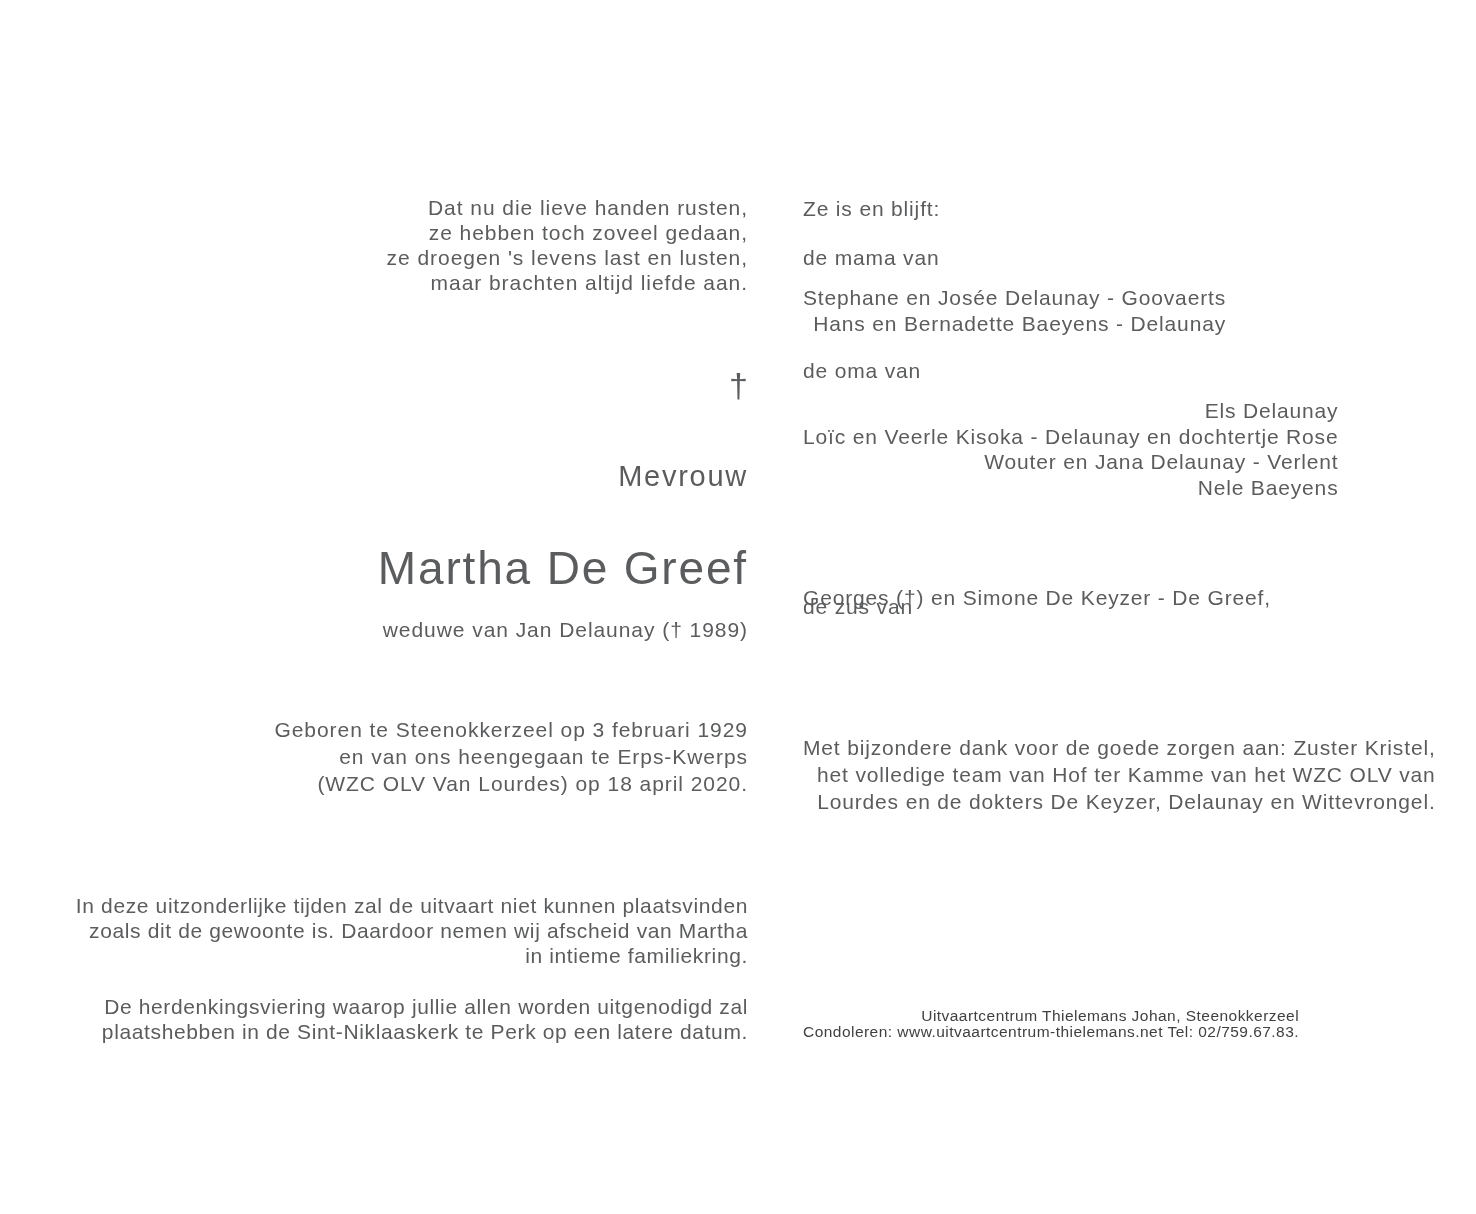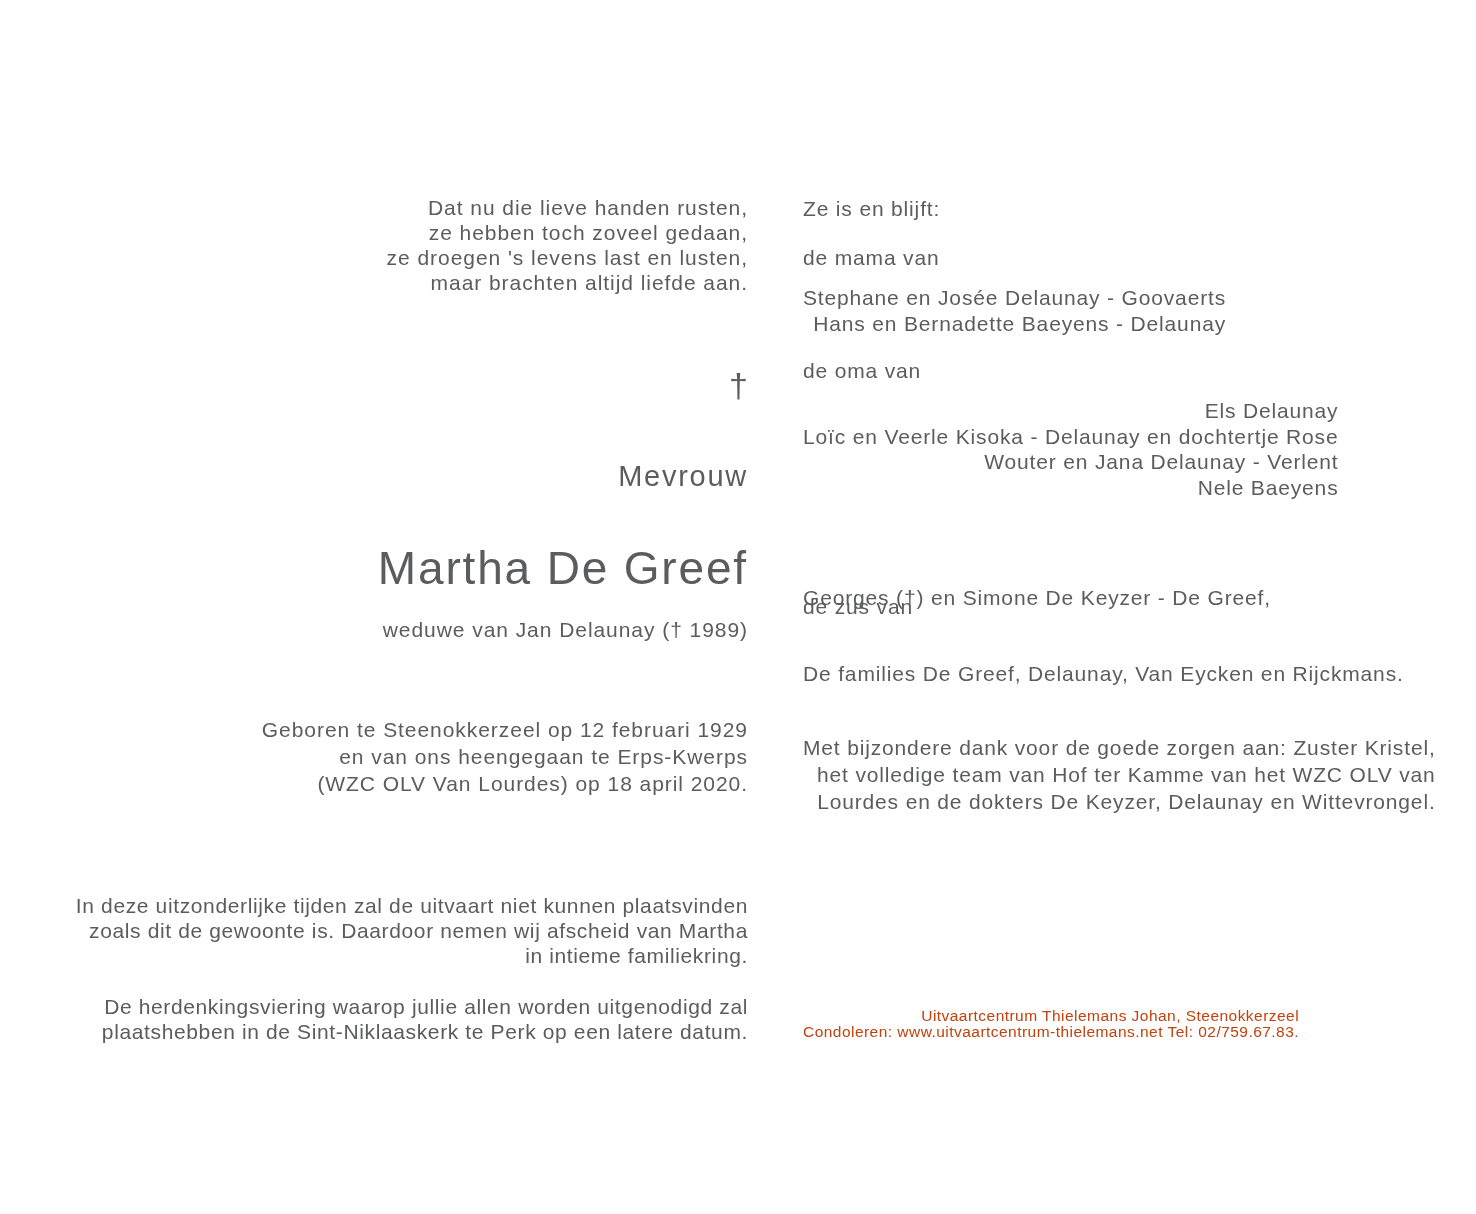--- a/index.html
+++ b/index.html
@@ -110,21 +110,21 @@
   .r-zus-line2    { top: 611px; left: 46px; }
   .r-families     { top: 662px; left: 0; }
   .r-thanks       { top: 734px; left: 0; line-height: 27px; }
   .r-mourning     { top: 887px; left: 0; line-height: 27px; }
   .r-footer {
     top: 1008px;
     left: 0;
     font-size: 15.5px;
     line-height: 16px;
     letter-spacing: 0.03em;
-    color: #c2410c;
+    color: #404040;
   }
 </style>
 </head>
 <body>
 
 <div class="card">
 
   <div class="left-col">
     <div class="abs poem multiline">Dat nu die lieve handen rusten,
 ze hebben toch zoveel gedaan,
@@ -132,21 +132,21 @@
 maar brachten altijd liefde aan.</div>
 
     <div class="abs cross">†</div>
 
     <div class="abs salutation">Mevrouw</div>
 
     <div class="abs deceased-name">Martha De Greef</div>
 
     <div class="abs widow-line">weduwe van Jan Delaunay († 1989)</div>
 
-    <div class="abs life-dates multiline">Geboren te Steenokkerzeel op 12 februari 1929
+    <div class="abs life-dates multiline">Geboren te Steenokkerzeel op 3 februari 1929
 en van ons heengegaan te Erps-Kwerps
 (WZC OLV Van Lourdes) op 18 april 2020.</div>
 
     <div class="abs funeral-notice multiline">In deze uitzonderlijke tijden zal de uitvaart niet kunnen plaatsvinden
 zoals dit de gewoonte is. Daardoor nemen wij afscheid van Martha
 in intieme familiekring.</div>
 
     <div class="abs memorial-notice multiline">De herdenkingsviering waarop jullie allen worden uitgenodigd zal
 plaatshebben in de Sint-Niklaaskerk te Perk op een latere datum.</div>
   </div>
@@ -164,21 +164,20 @@
     <div class="abs r-oma-names multiline">Els Delaunay
 Loïc en Veerle Kisoka - Delaunay en dochtertje Rose
 Wouter en Jana Delaunay - Verlent
 Nele Baeyens</div>
 
     <div class="abs r-zus-head">de zus van</div>
 
     <div class="abs r-zus-line1">Georges (†) en Simone De Keyzer - De Greef,</div>
 
 
-    <div class="abs r-families">De families De Greef, Delaunay, Van Eycken en Rijckmans.</div>
 
     <div class="abs r-thanks multiline">Met bijzondere dank voor de goede zorgen aan: Zuster Kristel,
 het volledige team van Hof ter Kamme van het WZC OLV van
 Lourdes en de dokters De Keyzer, Delaunay en Wittevrongel.</div>
 
 
     <div class="abs r-footer multiline">Uitvaartcentrum Thielemans Johan, Steenokkerzeel
 Condoleren: www.uitvaartcentrum-thielemans.net Tel: 02/759.67.83.</div>
   </div>
 

